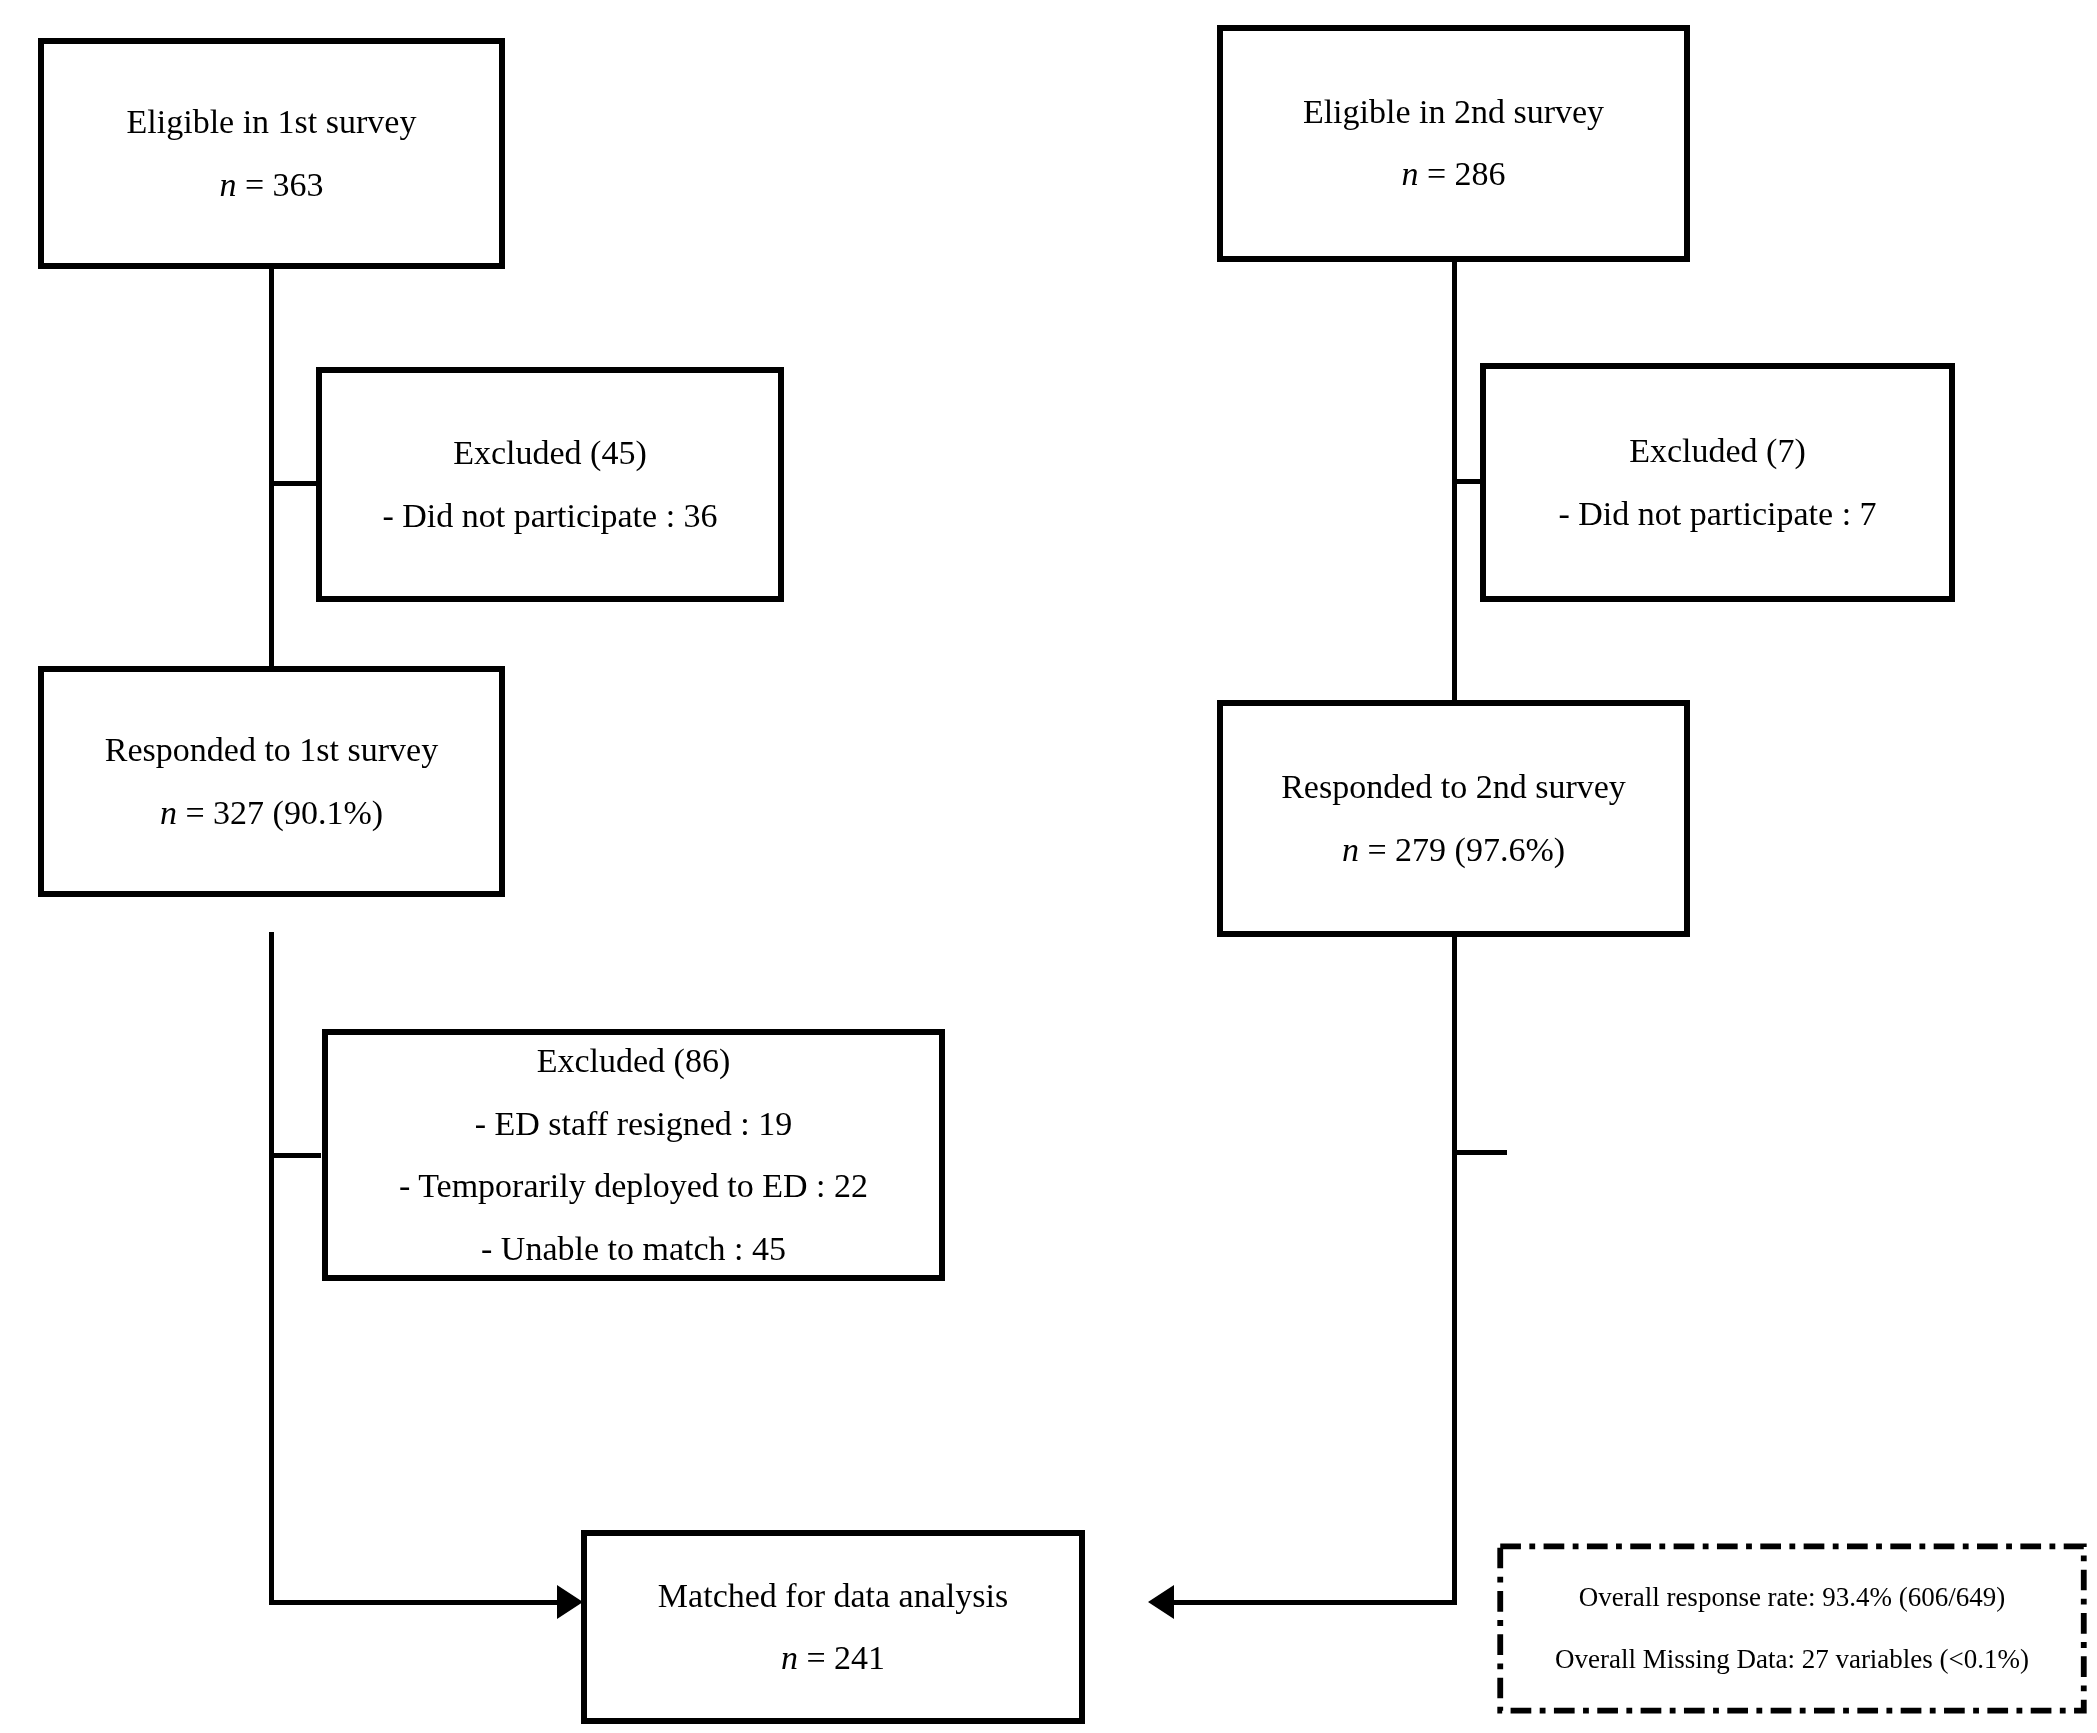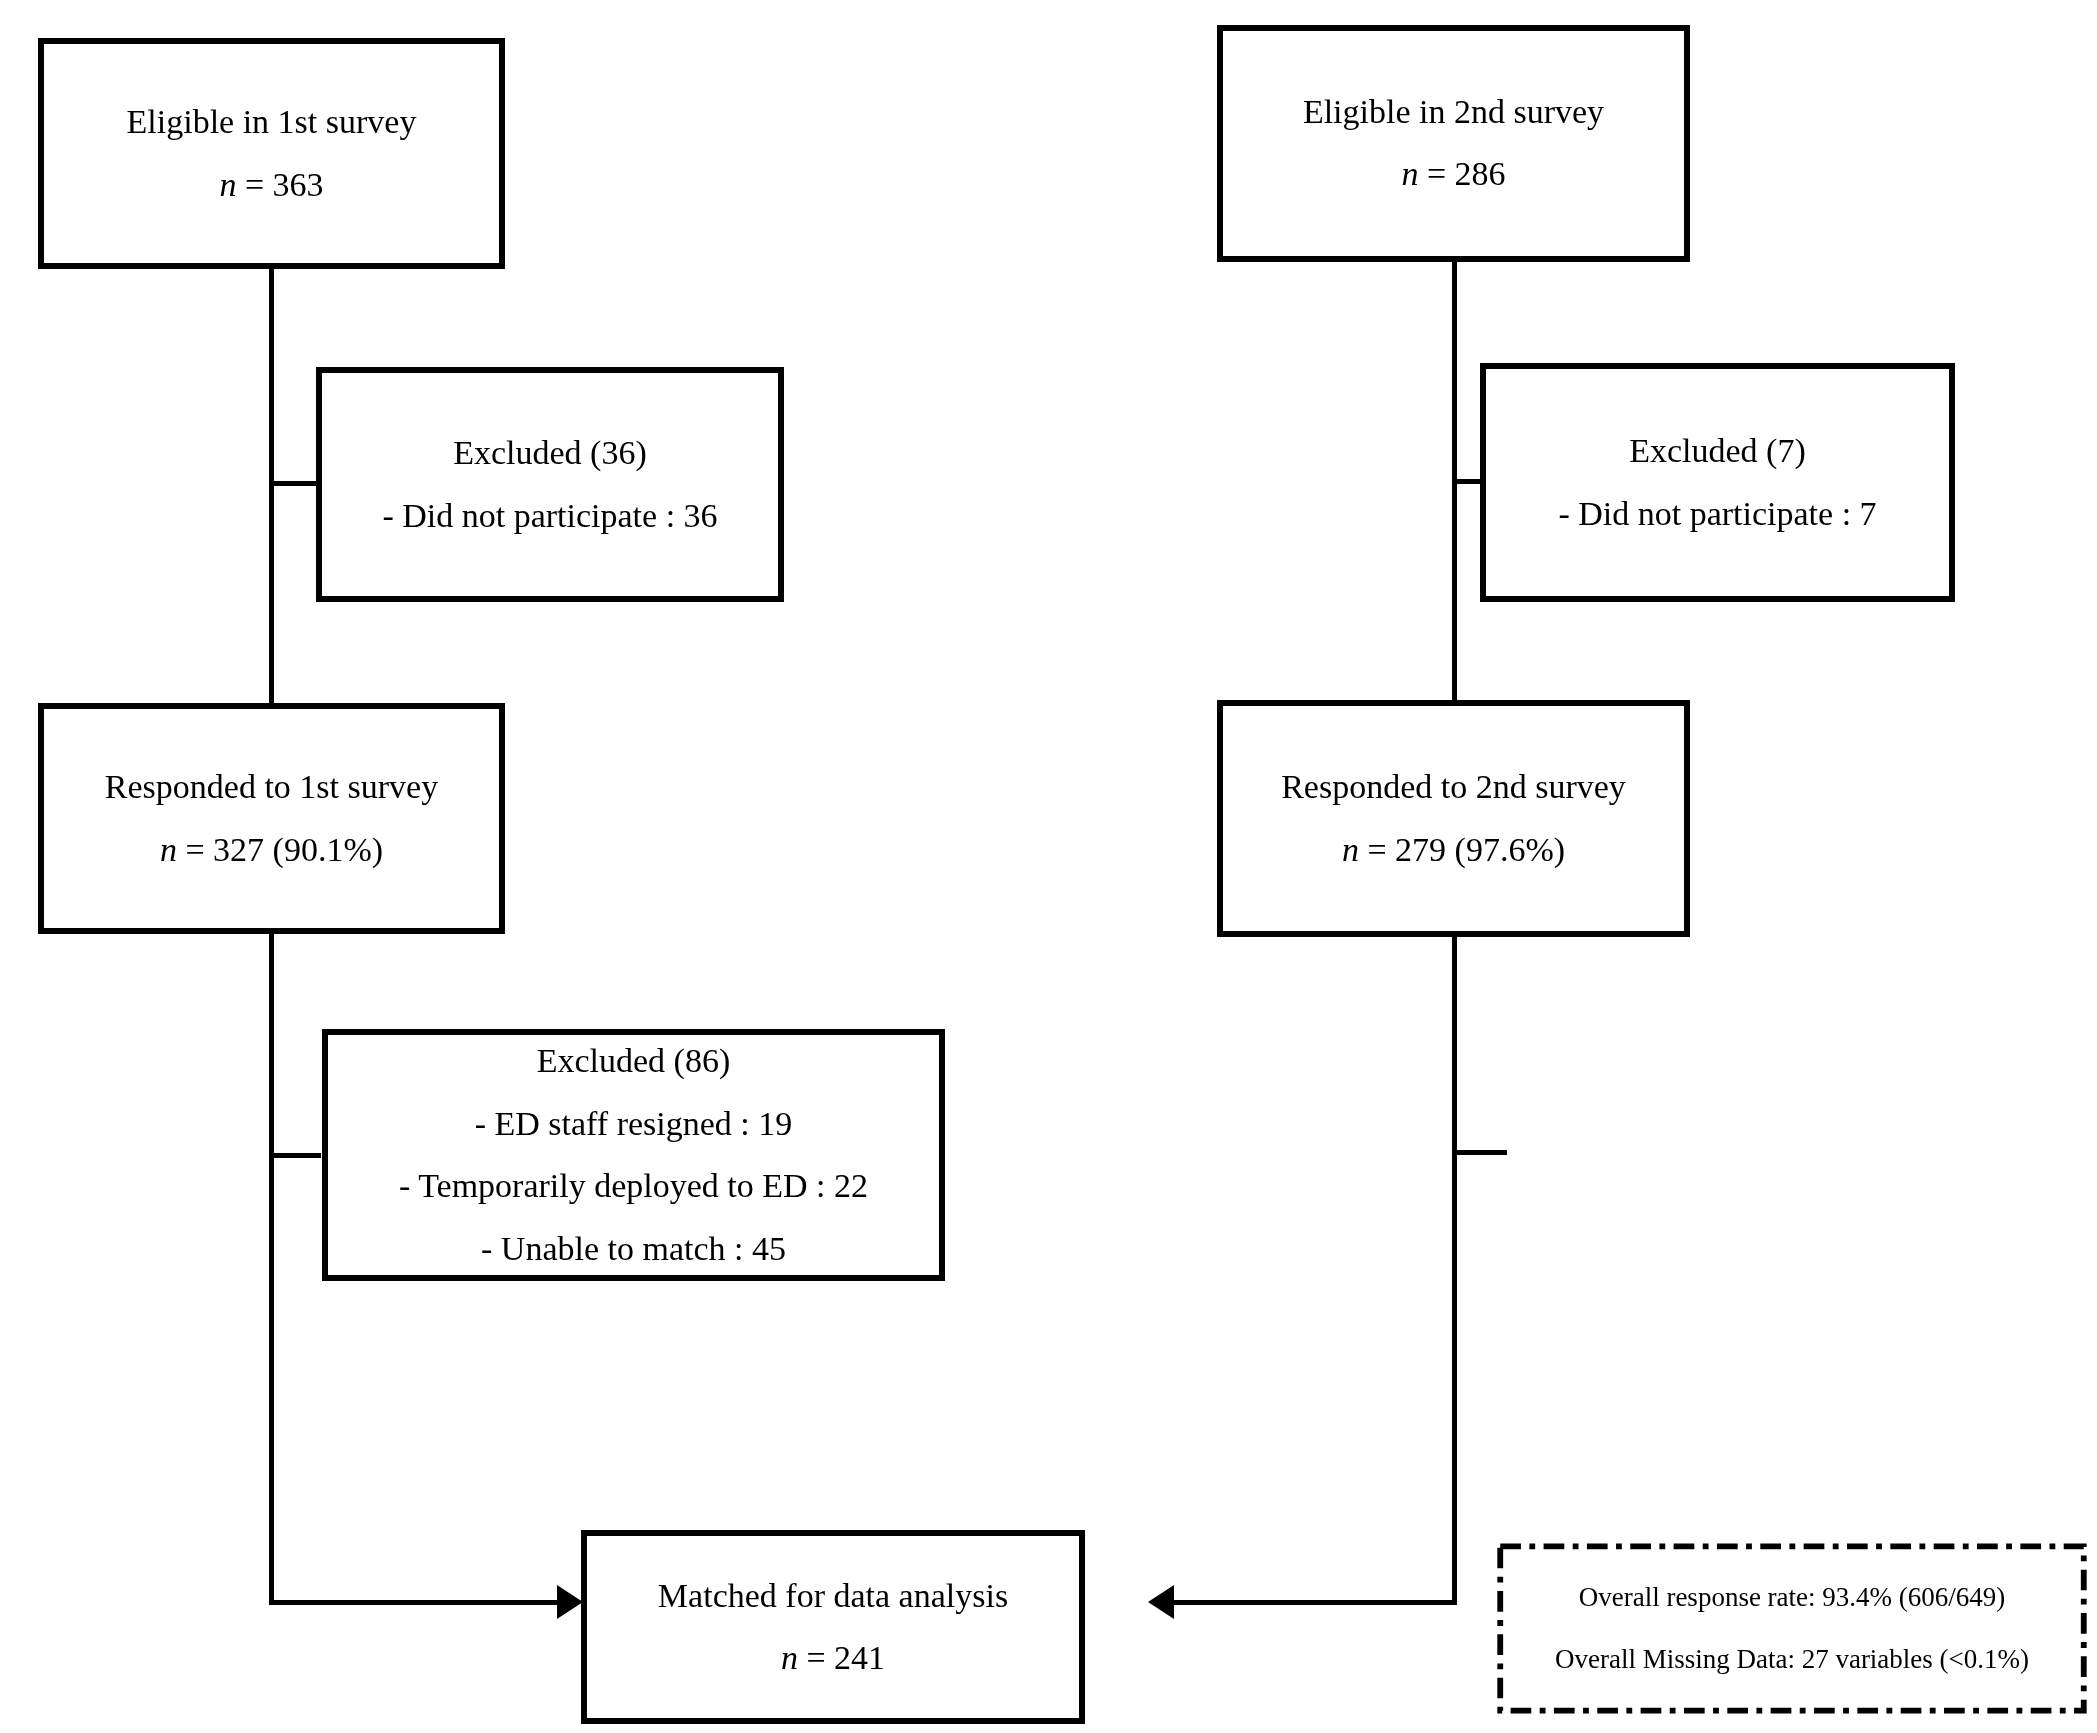--- a/index.html
+++ b/index.html
@@ -77,25 +77,25 @@
 <body>
 
 <div id="canvas">
 
   <div class="box" style="left:38px; top:38px; width:467px; height:231px;">
     <div class="line">Eligible in 1st survey</div>
     <div class="line"><span class="nvar">n</span><span> = 363</span></div>
   </div>
 
   <div class="box" style="left:316px; top:367px; width:468px; height:235px;">
-    <div class="line">Excluded (36)</div>
+    <div class="line">Excluded (45)</div>
     <div class="line">- Did not participate : 36</div>
   </div>
 
-  <div class="box" style="left:38px; top:703px; width:467px; height:231px;">
+  <div class="box" style="left:38px; top:666px; width:467px; height:231px;">
     <div class="line">Responded to 1st survey</div>
     <div class="line"><span class="nvar">n</span><span> = 327 (90.1%)</span></div>
   </div>
 
   <div class="box" style="left:316px; top:1029px; width:623px; height:252px;margin-left:6px;">
     <div class="line">Excluded (86)</div>
     <div class="line">- ED staff resigned : 19</div>
     <div class="line">- Temporarily deployed to ED : 22</div>
     <div class="line">- Unable to match : 45</div>
   </div>

